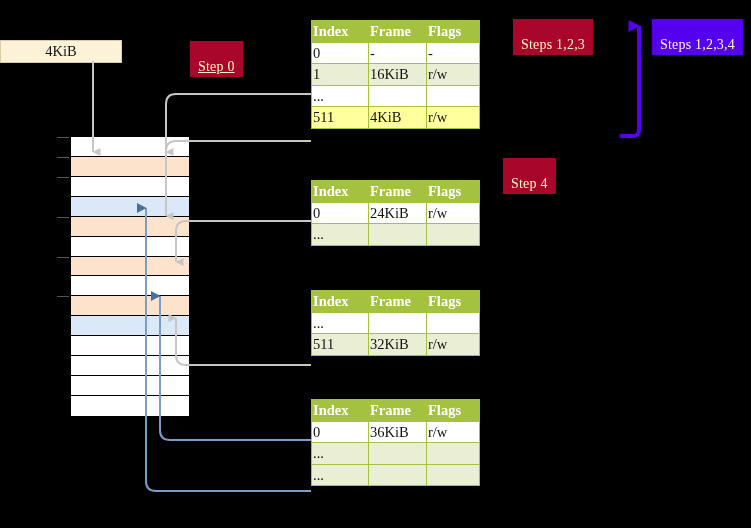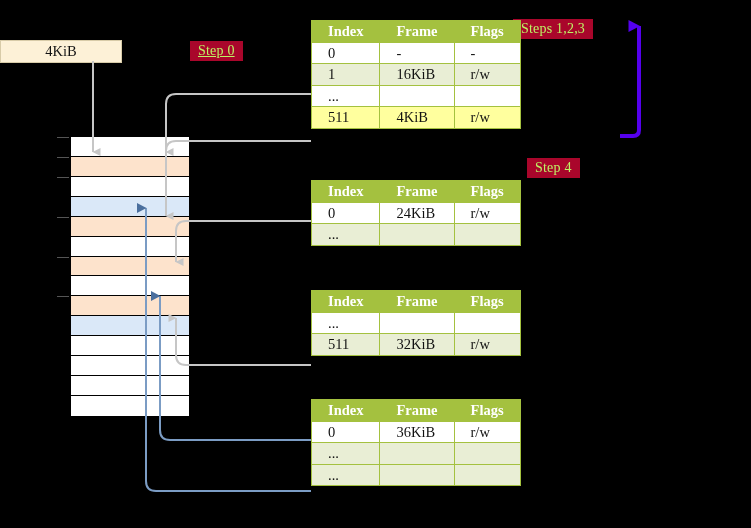--- a/index.html
+++ b/index.html
@@ -4,34 +4,34 @@
 <style>
   html,body{margin:0;padding:0;background:#000;}
   body{width:751px;height:528px;position:relative;overflow:hidden;
        font-family:"Liberation Serif", serif;}
 
   .canvas{position:absolute;left:0;top:0;width:751px;height:528px;}
 
   
   .ptable{position:absolute;border-collapse:collapse;background:#fff;
           font-size:14.5px;line-height:1;}
-  .ptable td,.ptable th{border:1px solid #a4c13f;padding:3px 16px;
+  .ptable td,.ptable th{border:1px solid #a4c13f;padding:3px 1px;
           height:21px;box-sizing:border-box;color:#111;text-align:left;
           font-weight:normal;vertical-align:middle;white-space:nowrap;}
   .ptable th{background:#a4c13f;color:#ffffff;font-weight:bold;
           border:1px solid #a4c13f;}
   .ptable tr.alt td{background:#e9eed5;}
   .ptable tr.plain td{background:#ffffff;}
   .c-index{width:57px;}
   .c-frame{width:58px;}
   .c-flags{width:53px;}
   .hl{background:#ffff9e !important;box-shadow:none;}
 
   
-  .badge{position:absolute;font-size:14px;color:#bef264;padding:2px 8px 3px 8px;
+  .badge{position:absolute;font-size:14px;color:#fef9c3;padding:18px 8px 3px 8px;
          line-height:1.1;white-space:nowrap;letter-spacing:.2px;}
   .badge.red{background:#a9062b;}
   .badge.blue{background:#5500ee;}
 
   
   .kbox{position:absolute;background:#fdf1d7;border:1px solid #d8cba8;
         color:#111;font-size:14.5px;text-align:center;line-height:1;
         display:flex;align-items:center;justify-content:center;}
 
   
@@ -130,22 +130,25 @@
   </svg>
 
   <div class="badge red" style="left:190px;top:41px;text-decoration:underline;">
     <span>Step 0</span>
   </div>
 
   <div class="badge red" style="left:513px;top:19px;">
     <span>Steps 1,2,3</span>
   </div>
 
-
-  <div class="badge red" style="left:527px;top:158px;text-align:center;">
+  <div class="badge blue" style="left:652px;top:19px;">
+    <span>Steps 1,2,3,4</span>
+  </div>
+
+  <div class="badge red" style="left:503px;top:158px;text-align:center;">
     <span>Step 4</span>
   </div>
 
   <table class="ptable" id="tbl0" style="left:311px;top:20px;">
       <thead>
         <tr>
           <th class="c-index">Index</th>
           <th class="c-frame">Frame</th>
           <th class="c-flags">Flags</th>
         </tr>

